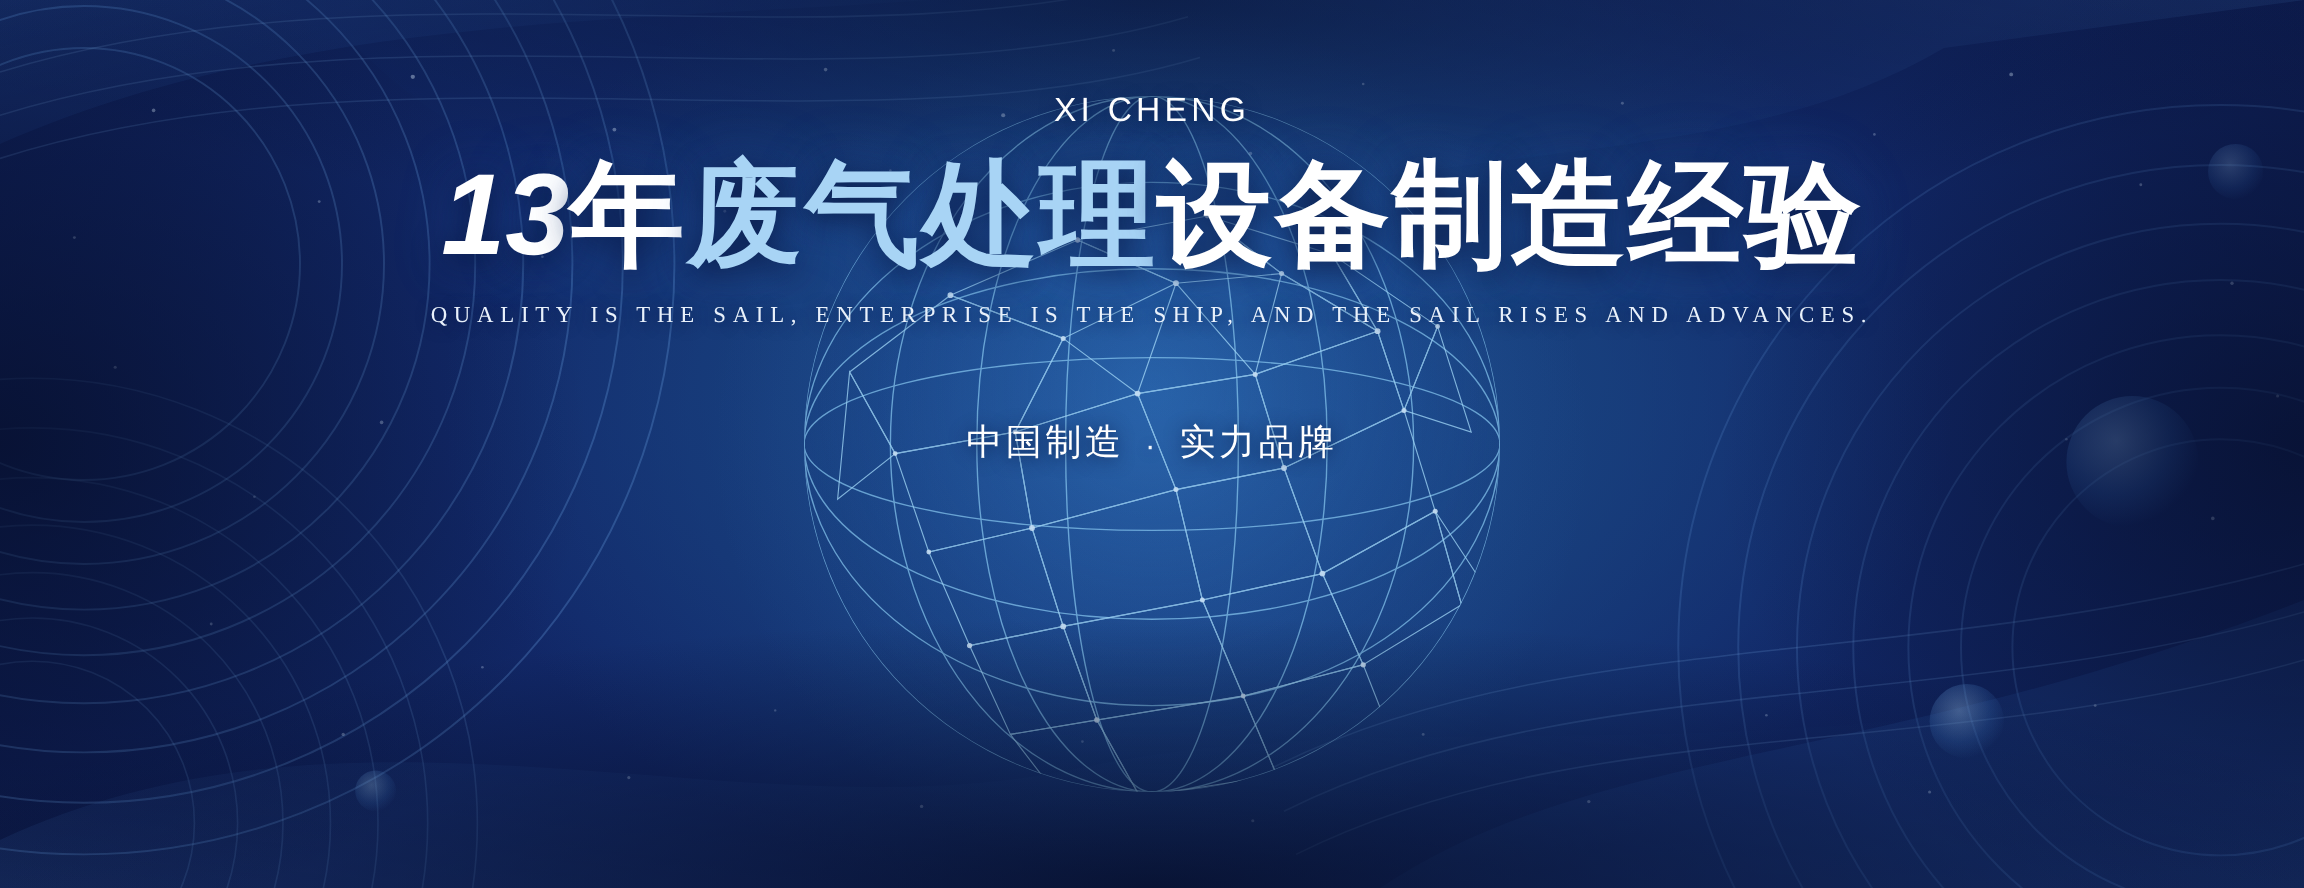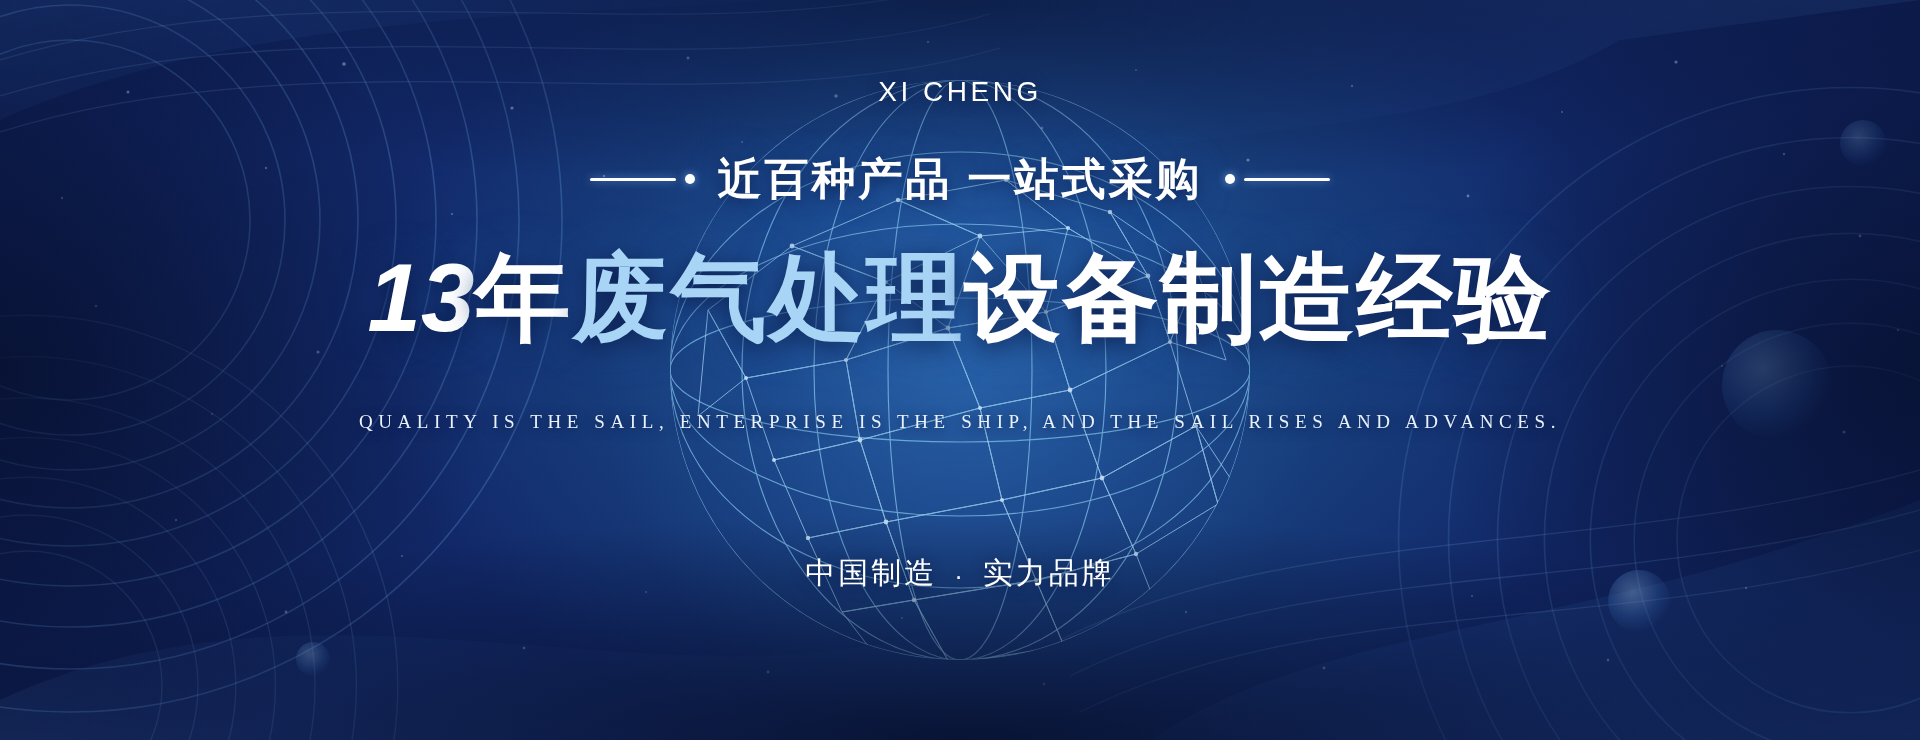--- a/index.html
+++ b/index.html
@@ -116,21 +116,20 @@
     position: relative;
     z-index: 10;
     width: 100%;
     height: 100%;
     display: flex;
     flex-direction: column;
     align-items: center;
     justify-content: flex-start;
     padding-top: 78px;
     box-sizing: border-box;
-    gap: 23px;
   }
 
   .brand-en {
     color: #ffffff;
     font-size: 28px;
     font-weight: 400;
     letter-spacing: 3.5px;
     line-height: 1;
     text-shadow: 0 2px 14px rgba(10,30,80,0.85);
   }
@@ -181,21 +180,21 @@
   }
   .headline .w { color: #ffffff; }
   .headline .hl { color: #a8d4f5; }
   .headline .num {
     font-style: italic;
     color: #ffffff;
     letter-spacing: 0;
   }
 
   .tagline-en {
-    margin-top: 38px;
+    margin-top: 20px;
     color: #e9f1fb;
     font-family: "Liberation Serif", "DejaVu Serif", serif;
     font-size: 19px;
     font-weight: 400;
     letter-spacing: 5.6px;
     white-space: nowrap;
     text-shadow: 0 2px 12px rgba(8,24,70,0.9);
   }
 
   .tags {
@@ -441,31 +440,20 @@
     <div class="orb orb-c"></div>
     <div class="orb orb-d"></div>
 
     <div class="bg-layer vignette"></div>
   </div>
 
   <div class="content">
 
     <div class="brand-en">XI CHENG</div>
 
-    <div class="subline">
-      <span class="deco left">
-        <span class="deco-rule"></span>
-          <span class="deco-dot"></span>
-      </span>
-      <span class="subtitle">近百种产品 一站式采购</span>
-      <span class="deco right">
-        <span class="deco-rule"></span>
-          <span class="deco-dot"></span>
-      </span>
-    </div>
 
     <div class="headline">
       <span class="num">13</span><span class="w">年</span><span class="hl">废气处理</span><span class="w">设备制造经验</span>
     </div>
 
     <div class="tagline-en">QUALITY IS THE SAIL, ENTERPRISE IS THE SHIP, AND THE SAIL RISES AND ADVANCES.</div>
 
     <div class="tags">
     </div>
 

